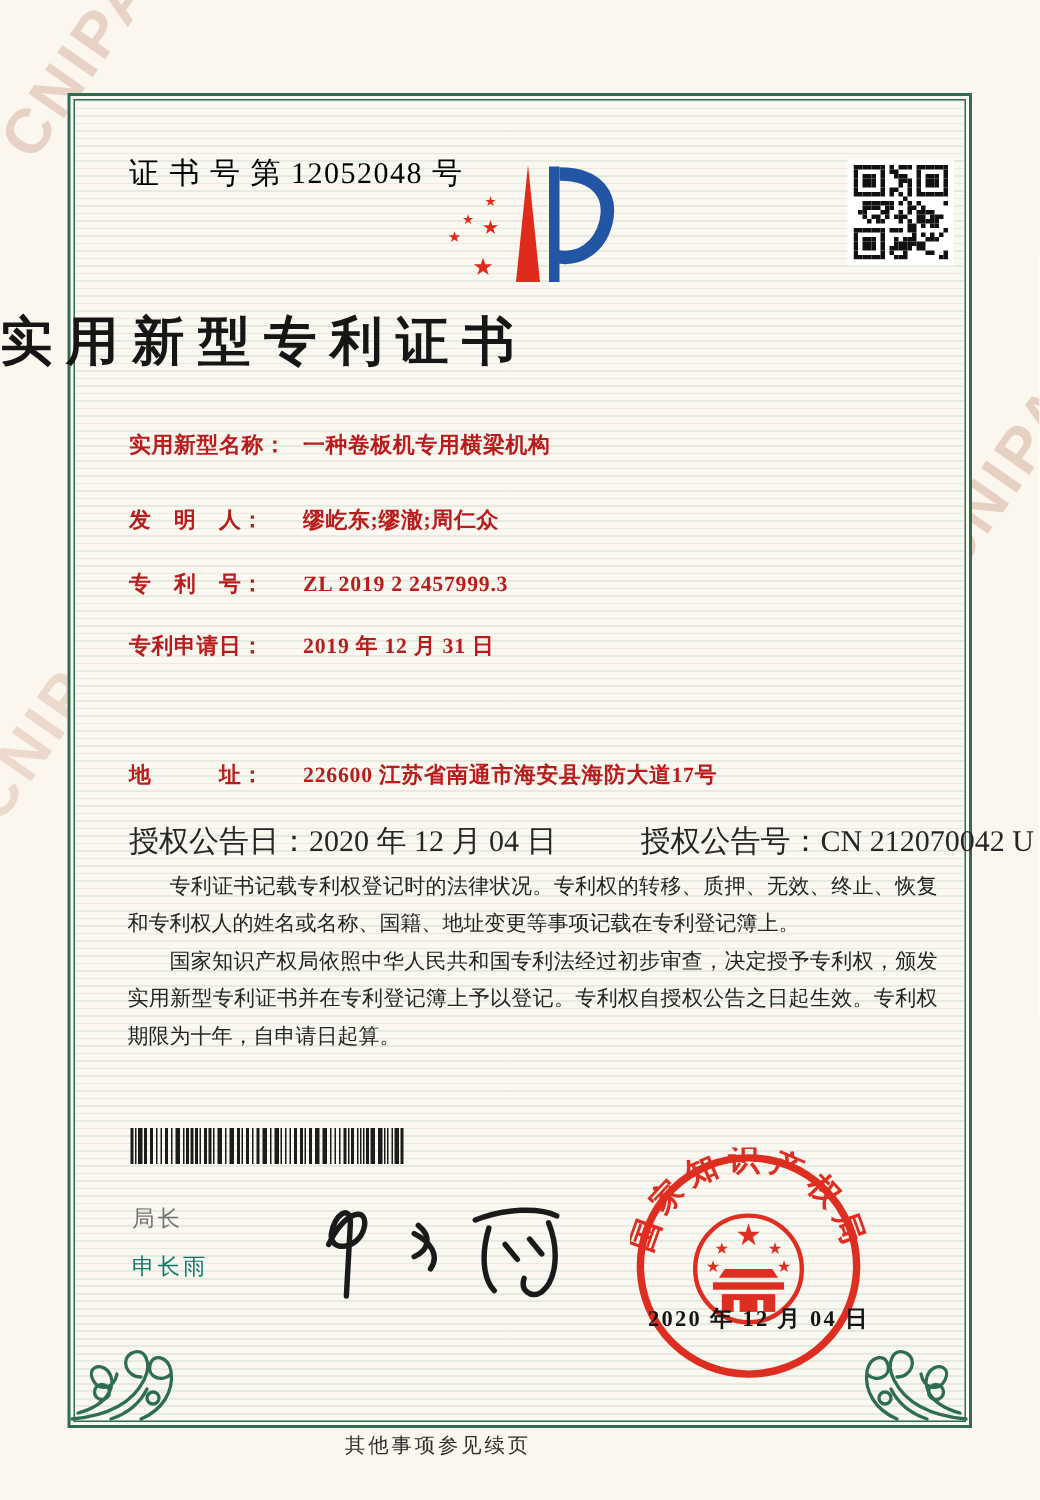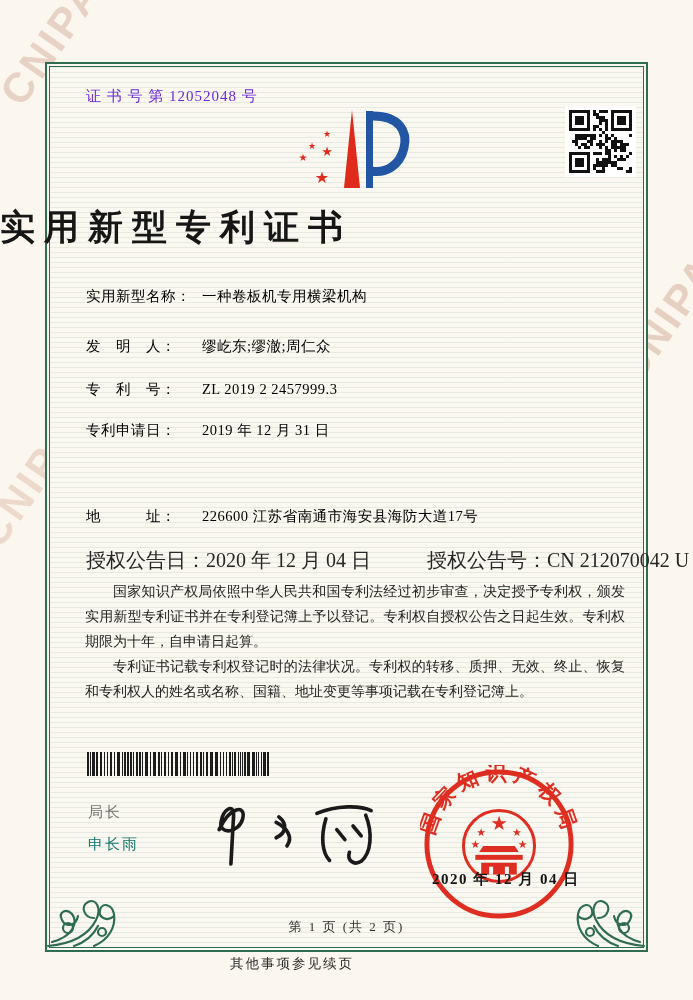--- a/index.html
+++ b/index.html
@@ -9,26 +9,26 @@
   #frame{position:absolute;left:45px;top:62px;width:599px;height:886px;border:2px solid #2f6d50;background:#faf8f0;}
   #frame-inner{position:absolute;inset:2px;border:1px solid #2f6d50;
     background:repeating-linear-gradient(180deg, rgba(125,165,140,0.16) 0px, rgba(125,165,140,0.16) 1px, transparent 1px, transparent 5px);}
   .watermark{position:absolute;font-family:"Liberation Sans","DejaVu Sans",sans-serif;font-weight:bold;
     transform:rotate(-55deg);letter-spacing:3px;pointer-events:none;white-space:nowrap;}
   .wm1{left:-20px;top:18px;font-size:42px;color:rgba(205,160,140,0.42);}
   .wm2{left:596px;top:295px;font-size:42px;color:rgba(205,160,140,0.45);}
   .wm3{left:-42px;top:460px;font-size:42px;color:rgba(205,160,140,0.35);}
   .wm4{left:250px;top:330px;font-size:58px;color:rgba(205,160,140,0.10);}
   .wm5{left:70px;top:660px;font-size:46px;color:rgba(205,160,140,0.12);}
-  #cert-no{position:absolute;left:86px;top:87px;font-size:15px;color:#6d28d9;letter-spacing:1px;}
+  #cert-no{position:absolute;left:86px;top:102px;font-size:20px;color:#000000;letter-spacing:1px;}
   #logo{position:absolute;left:280px;top:101px;}
   #qr{position:absolute;left:565px;top:106px;background:#fff;padding:4px;}
   #title{position:absolute;left:0;top:204px;width:693px;text-align:left;font-size:35px;font-weight:bold;
     color:#161616;letter-spacing:9px;}
-  .field-row{position:absolute;left:86px;font-size:14.5px;color:#000000;letter-spacing:0.5px;white-space:nowrap;}
+  .field-row{position:absolute;left:86px;font-size:14.5px;color:#b91c1c;letter-spacing:0.5px;white-space:nowrap;font-weight:bold;}
   .field-label{display:inline-block;min-width:116px;}
   .r0{top:287px}.r1{top:337px}.r2{top:380px}.r3{top:421px}.r4{top:462px}.r5{top:507px}
   #grant-row{position:absolute;left:86px;top:547px;font-size:20px;color:#262626;white-space:nowrap;}
   #grant-row .second{margin-left:56px;}
   #body-text{position:absolute;left:85px;top:580px;width:540px;font-size:14px;line-height:1.78;color:#232323;
     text-align:justify;}
   #body-text p{margin:0;text-indent:2em;}
   #barcode{position:absolute;left:85px;top:752px;width:190px;height:24px;background:transparent;}
   #director-title{position:absolute;left:88px;top:803px;font-size:15px;color:#737373;letter-spacing:2px;}
   #director-name{position:absolute;left:88px;top:835px;font-size:15px;color:#0f766e;letter-spacing:2px;}
@@ -327,22 +327,22 @@
   </div>
   <div class="field-row r5">
     <span class="field-label">地　　　址：</span><span>226600 江苏省南通市海安县海防大道17号</span>
   </div>
 
   <div id="grant-row">
     <span>授权公告日：</span><span>2020 年 12 月 04 日</span><span class="second">授权公告号：</span><span>CN 212070042 U</span>
   </div>
 
   <div id="body-text">
+    <p>专利证书记载专利权登记时的法律状况。专利权的转移、质押、无效、终止、恢复和专利权人的姓名或名称、国籍、地址变更等事项记载在专利登记簿上。</p>
     <p>国家知识产权局依照中华人民共和国专利法经过初步审查，决定授予专利权，颁发实用新型专利证书并在专利登记簿上予以登记。专利权自授权公告之日起生效。专利权期限为十年，自申请日起算。</p>
-    <p>专利证书记载专利权登记时的法律状况。专利权的转移、质押、无效、终止、恢复和专利权人的姓名或名称、国籍、地址变更等事项记载在专利登记簿上。</p>
   </div>
 
   <svg id="barcode" width="190" height="24">
       <rect x="2" y="0" width="2" height="24" fill="#1c1c1c"></rect>
       <rect x="5" y="0" width="1" height="24" fill="#1c1c1c"></rect>
       <rect x="7" y="0" width="3" height="24" fill="#1c1c1c"></rect>
       <rect x="11" y="0" width="2" height="24" fill="#1c1c1c"></rect>
       <rect x="15" y="0" width="2" height="24" fill="#1c1c1c"></rect>
       <rect x="19" y="0" width="1" height="24" fill="#1c1c1c"></rect>
       <rect x="22" y="0" width="1" height="24" fill="#1c1c1c"></rect>
@@ -431,17 +431,16 @@
     <g fill="#dd2417">
       <polygon points="60,88 100,88 96,82 64,82"></polygon>
       <rect x="56" y="91" width="48" height="5"></rect>
       <rect x="62" y="99" width="36" height="12"></rect>
       <rect x="70" y="103" width="4" height="8" fill="#faf8f0"></rect>
       <rect x="86" y="103" width="4" height="8" fill="#faf8f0"></rect>
     </g>
   </svg>
   <div id="seal-date">2020 年 12 月 04 日</div>
 
-  <div id="page-num">第 1 页 (共 2 页)</div>
 
   <div id="footer-note">其他事项参见续页</div>
 
 </div>
 
 </body></html>

